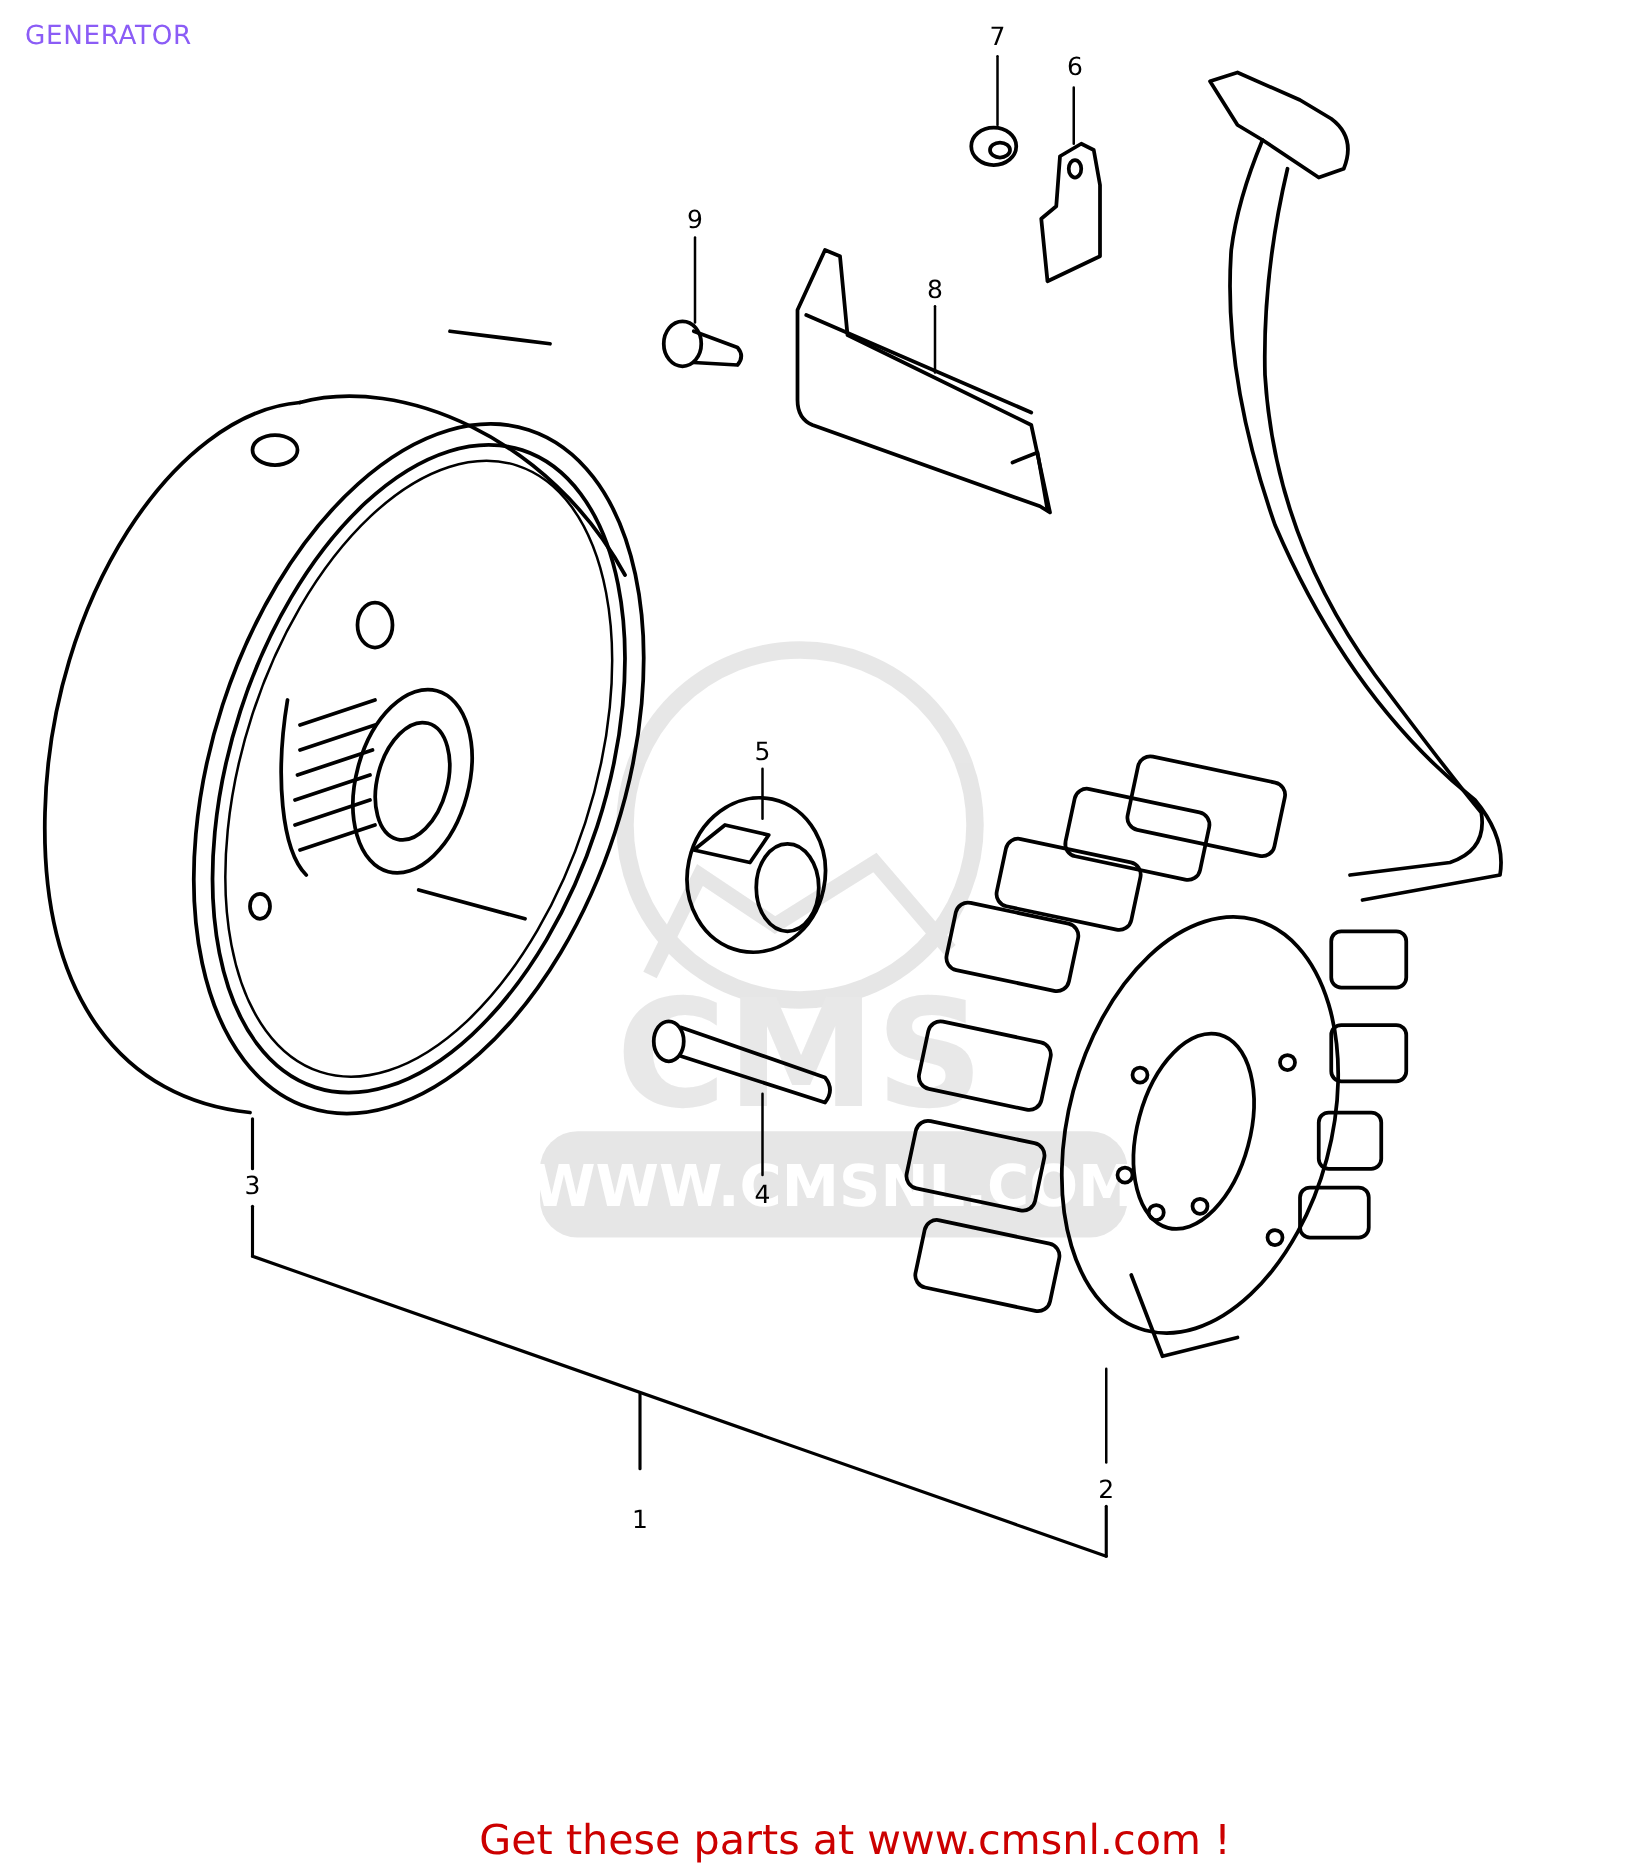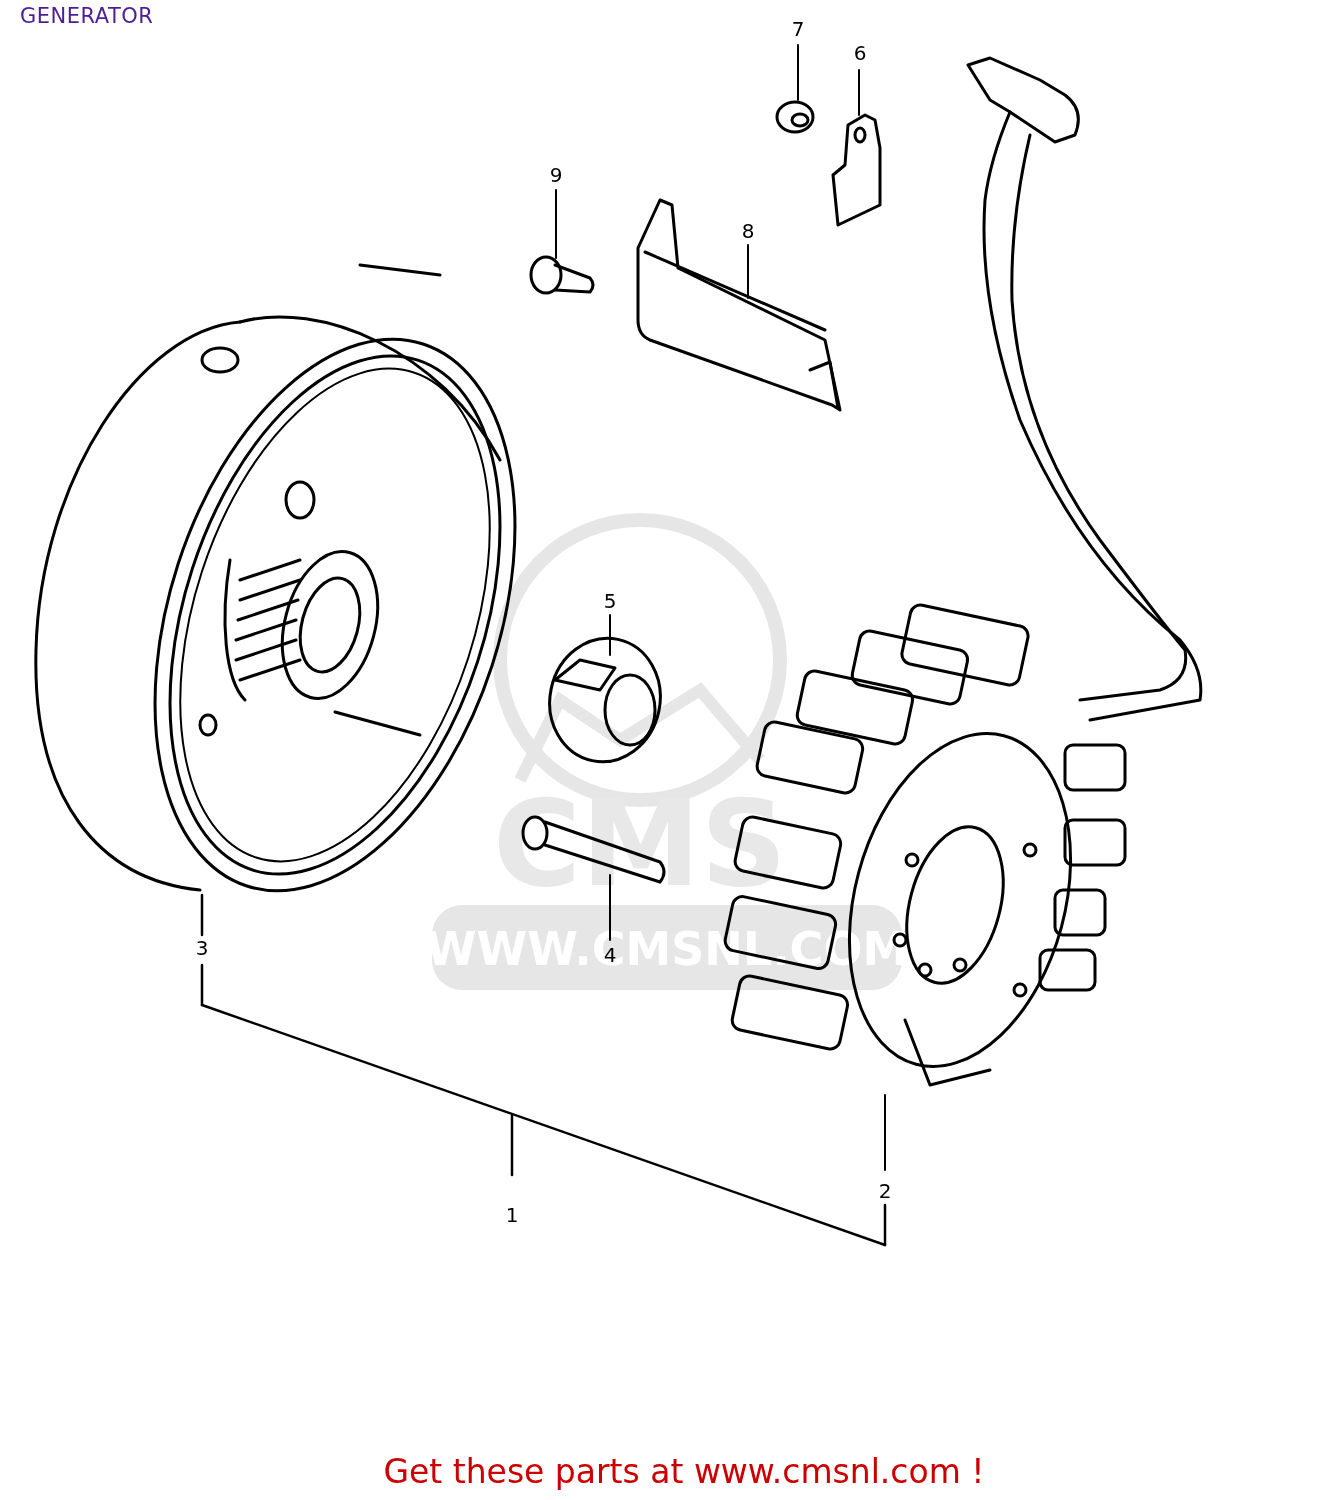--- a/index.html
+++ b/index.html
@@ -1,17 +1,17 @@
 <!DOCTYPE html>
 <html><head>
 <meta charset="utf-8">
 <style>
   html, body { margin:0; padding:0; background:#ffffff; }
   body { width:1320px; height:1500px; position:relative; overflow:hidden; font-family:"DejaVu Sans", sans-serif; }
-  .title { position:absolute; left:20px; top:4px; font-size:21px; color:#4c1d95; letter-spacing:0.5px; }
+  .title { position:absolute; left:20px; top:16px; font-size:21px; color:#8b5cf6; letter-spacing:0.5px; }
   .footer { position:absolute; left:0; width:1320px; top:1452px; text-align:center; font-size:33px; color:#cc0000; font-family:"DejaVu Sans", sans-serif;padding-left:24px; }
   .diagram { position:absolute; left:0; top:0; width:1320px; height:1500px; }
   .callout { font-family:"DejaVu Sans", sans-serif; font-size:20px; fill:#000; }
   .wm-text { font-family:"DejaVu Sans", sans-serif; font-weight:bold; font-size:46px; fill:#ffffff; }
 </style>
 </head>
 <body>
 
 <div class="title">GENERATOR</div>
 

